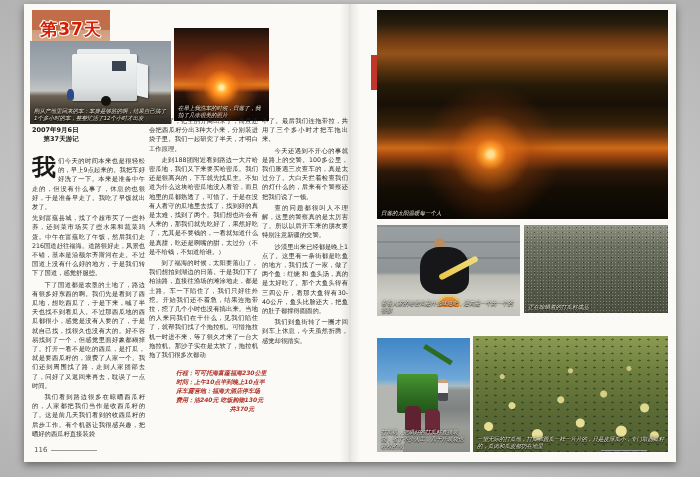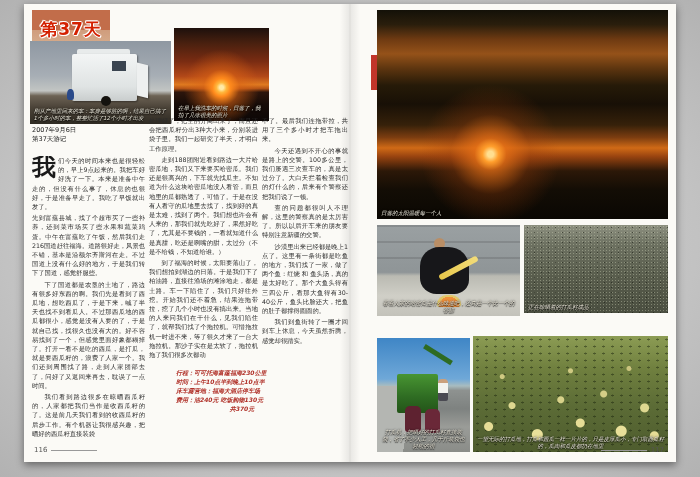--- a/index.html
+++ b/index.html
@@ -2,21 +2,21 @@
 <html><head>
 <meta charset="utf-8">
 <style>
   html,body{margin:0;padding:0;}
   body{font-family:"DejaVu Sans",sans-serif;}
   .stage{position:relative;width:700px;height:477px;background:radial-gradient(ellipse at 50% 50%, #d6d6d6 0%, #c2c2c2 70%, #b2b2b2 100%);overflow:hidden;}
   .spread{position:absolute;left:24px;top:4px;width:652px;height:458px;background:#fbfaf6;box-shadow:0 3px 8px rgba(0,0,0,.45);}
   .gutter{position:absolute;left:316px;top:0;width:20px;height:100%;background:linear-gradient(90deg,transparent 0%,rgba(0,0,0,.07) 45%,rgba(0,0,0,.12) 50%,rgba(0,0,0,.07) 55%,transparent 100%);pointer-events:none;}
   .page{position:absolute;top:0;width:326px;height:458px;}
   .page-left{left:0;}
-  .page-right{left:326px;text-align:center;}
+  .page-right{left:326px;}
 
   .banner{position:absolute;left:8px;top:6px;width:78px;height:31px;background:linear-gradient(180deg,#c26d4a 0%,#c26d4a 66%,#d09d7d 66%,#d4a888 100%);display:flex;align-items:flex-end;justify-content:center;}
   .banner span{font-size:17px;font-weight:bold;color:#d42000;letter-spacing:1px;text-shadow:1px 0 #fff,-1px 0 #fff,0 1px #fff,0 -1px #fff,1px 1px #fff,-1px -1px #fff;}
 
   .photo{position:absolute;overflow:hidden;background:#222;}
   .cap{position:absolute;left:4px;right:4px;bottom:2px;color:#ece8da;font-size:5.5px;line-height:7px;font-style:italic;text-shadow:0 0 2px rgba(0,0,0,.95),0 1px 1px rgba(0,0,0,.9);}
 
   
   .ph-rv{left:6px;top:37px;width:141px;height:83px;background:linear-gradient(180deg,#8f98a2 0%,#a7aeb5 42%,#c2c5c3 60%,#6d6355 66%,#4b4338 80%,#2f2b23 100%);}
   .rv-body{position:absolute;left:30%;top:16%;width:46%;height:56%;background:linear-gradient(180deg,#f3f5f5 0%,#dfe3e3 70%,#c9cdcd 100%);border-radius:2px;box-shadow:1px 1px 2px rgba(0,0,0,.4);}
@@ -75,21 +75,21 @@
     radial-gradient(circle at 88% 62%, #ded890 0 4px, transparent 5px),
     radial-gradient(circle at 93% 86%, #e6dd96 0 4px, transparent 5px),
     radial-gradient(circle at 15% 35%, #cfc982 0 2px, transparent 3px),
     radial-gradient(circle at 50% 30%, #cfc982 0 2px, transparent 3px),
     radial-gradient(circle at 80% 28%, #cac47e 0 2px, transparent 3px),
     radial-gradient(rgba(25,35,12,.5) 18%, transparent 22%),
     linear-gradient(180deg,#8c9c54 0%,#70803f 28%,#5c6c36 60%,#4e5c2e 100%);
     background-size:100% 100%,100% 100%,100% 100%,100% 100%,100% 100%,100% 100%,100% 100%,100% 100%,100% 100%,100% 100%,100% 100%,100% 100%,9px 7px,100% 100%;}
 
   .dateblock{position:absolute;left:8px;top:122px;color:#222;}
-  .dateblock div{font-size:6.5px;line-height:9px;font-weight:normal;}
+  .dateblock div{font-size:6.5px;line-height:9px;font-weight:bold;text-align:right;}
   .dateblock .d2{}
 
   .col{position:absolute;color:#2c2c2c;font-size:6.3px;line-height:9.2px;text-align:justify;overflow:hidden;}
   .col p{margin:0 0 2px 0;text-indent:2em;}
   .col p:first-child{text-indent:0;}
   .col1{left:8px;top:152px;width:113px;height:293px;}
   .col2{left:125px;top:112px;width:109px;height:248px;}
   .col3{left:238px;top:112px;width:86px;height:248px;}
   .dropcap{float:left;font-size:24px;line-height:22px;font-weight:bold;margin:0 2px 0 0;color:#1a1a1a;}
   .firstp{text-indent:0 !important;}

